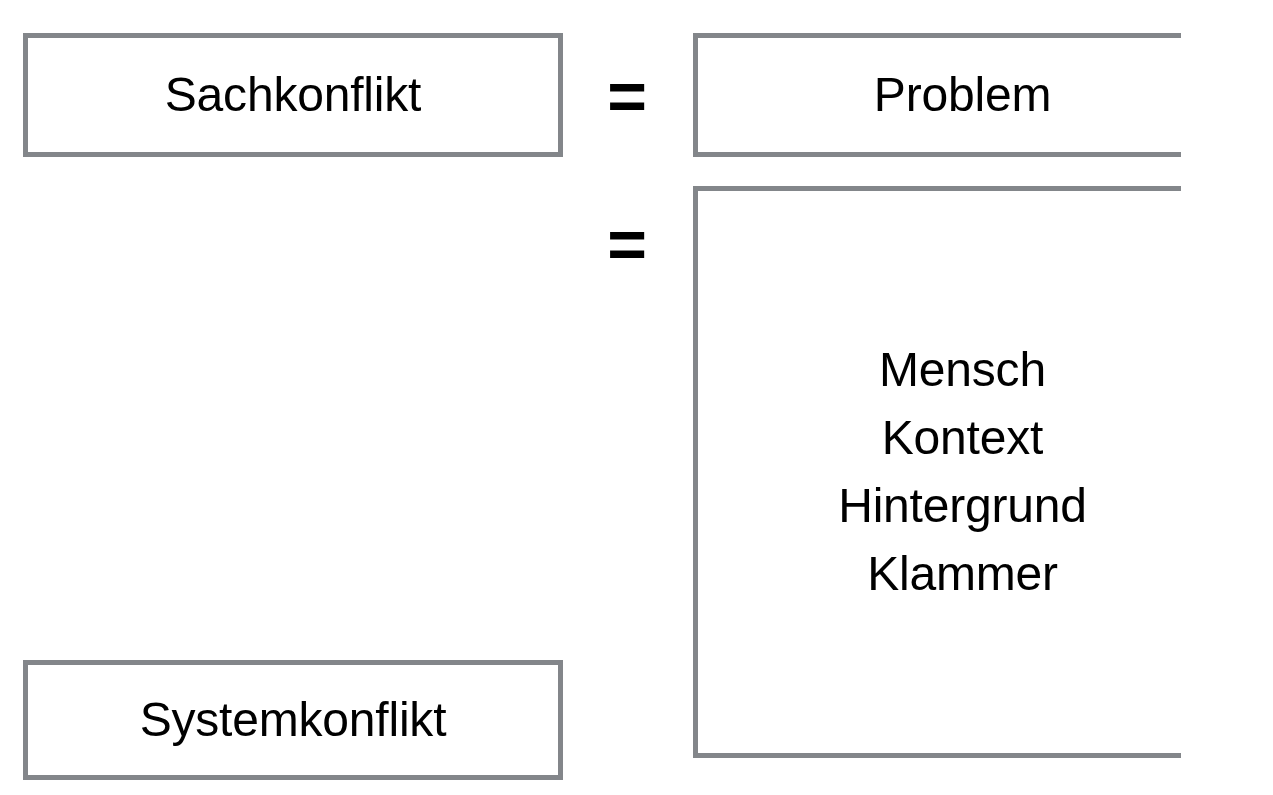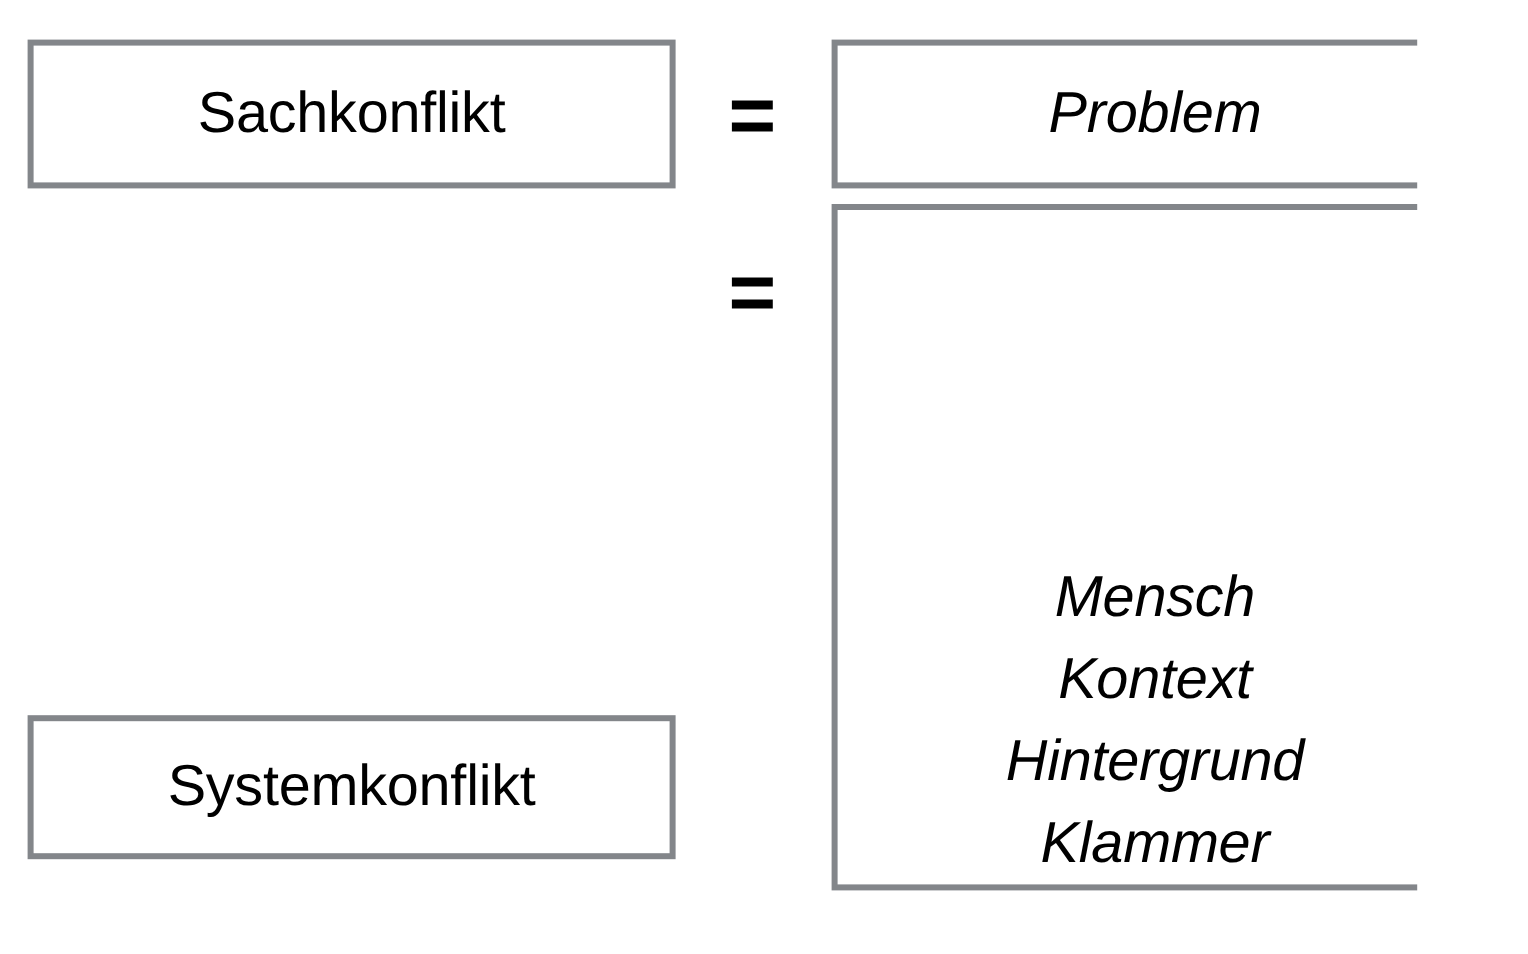--- a/index.html
+++ b/index.html
@@ -40,26 +40,26 @@
     white-space: normal;
     line-height: 1.42;
   }
 
   
   .left-col { left: 23px; width: 540px; }
   #box-sachkonflikt       { top: 33px;  height: 124px; }
   #box-beziehungskonflikt { top: 186px; height: 120px; }
   #box-wertekonflikt      { top: 333px; height: 120px; }
   #box-strukturkonflikt   { top: 481px; height: 120px; }
-  #box-systemkonflikt     { top: 596px; height: 120px; }
+  #box-systemkonflikt     { top: 660px; height: 120px; }
 
   
-  .right-col { left: 693px; width: 539px; font-style: italic; }
+  .right-col { left: 693px; width: 539px; }
   #box-problem  { top: 33px;  height: 124px; }
-  #box-mensch   { top: 170px; height: 572px; align-items: flex-end; }
+  #box-mensch   { top: 186px; height: 572px; }
 
   
   .equals-sign {
     position: absolute;
     width: 60px;
     text-align: center;
     font-family: "Liberation Sans", sans-serif;
     font-size: 68px;
     font-weight: 700;
     line-height: 1;

